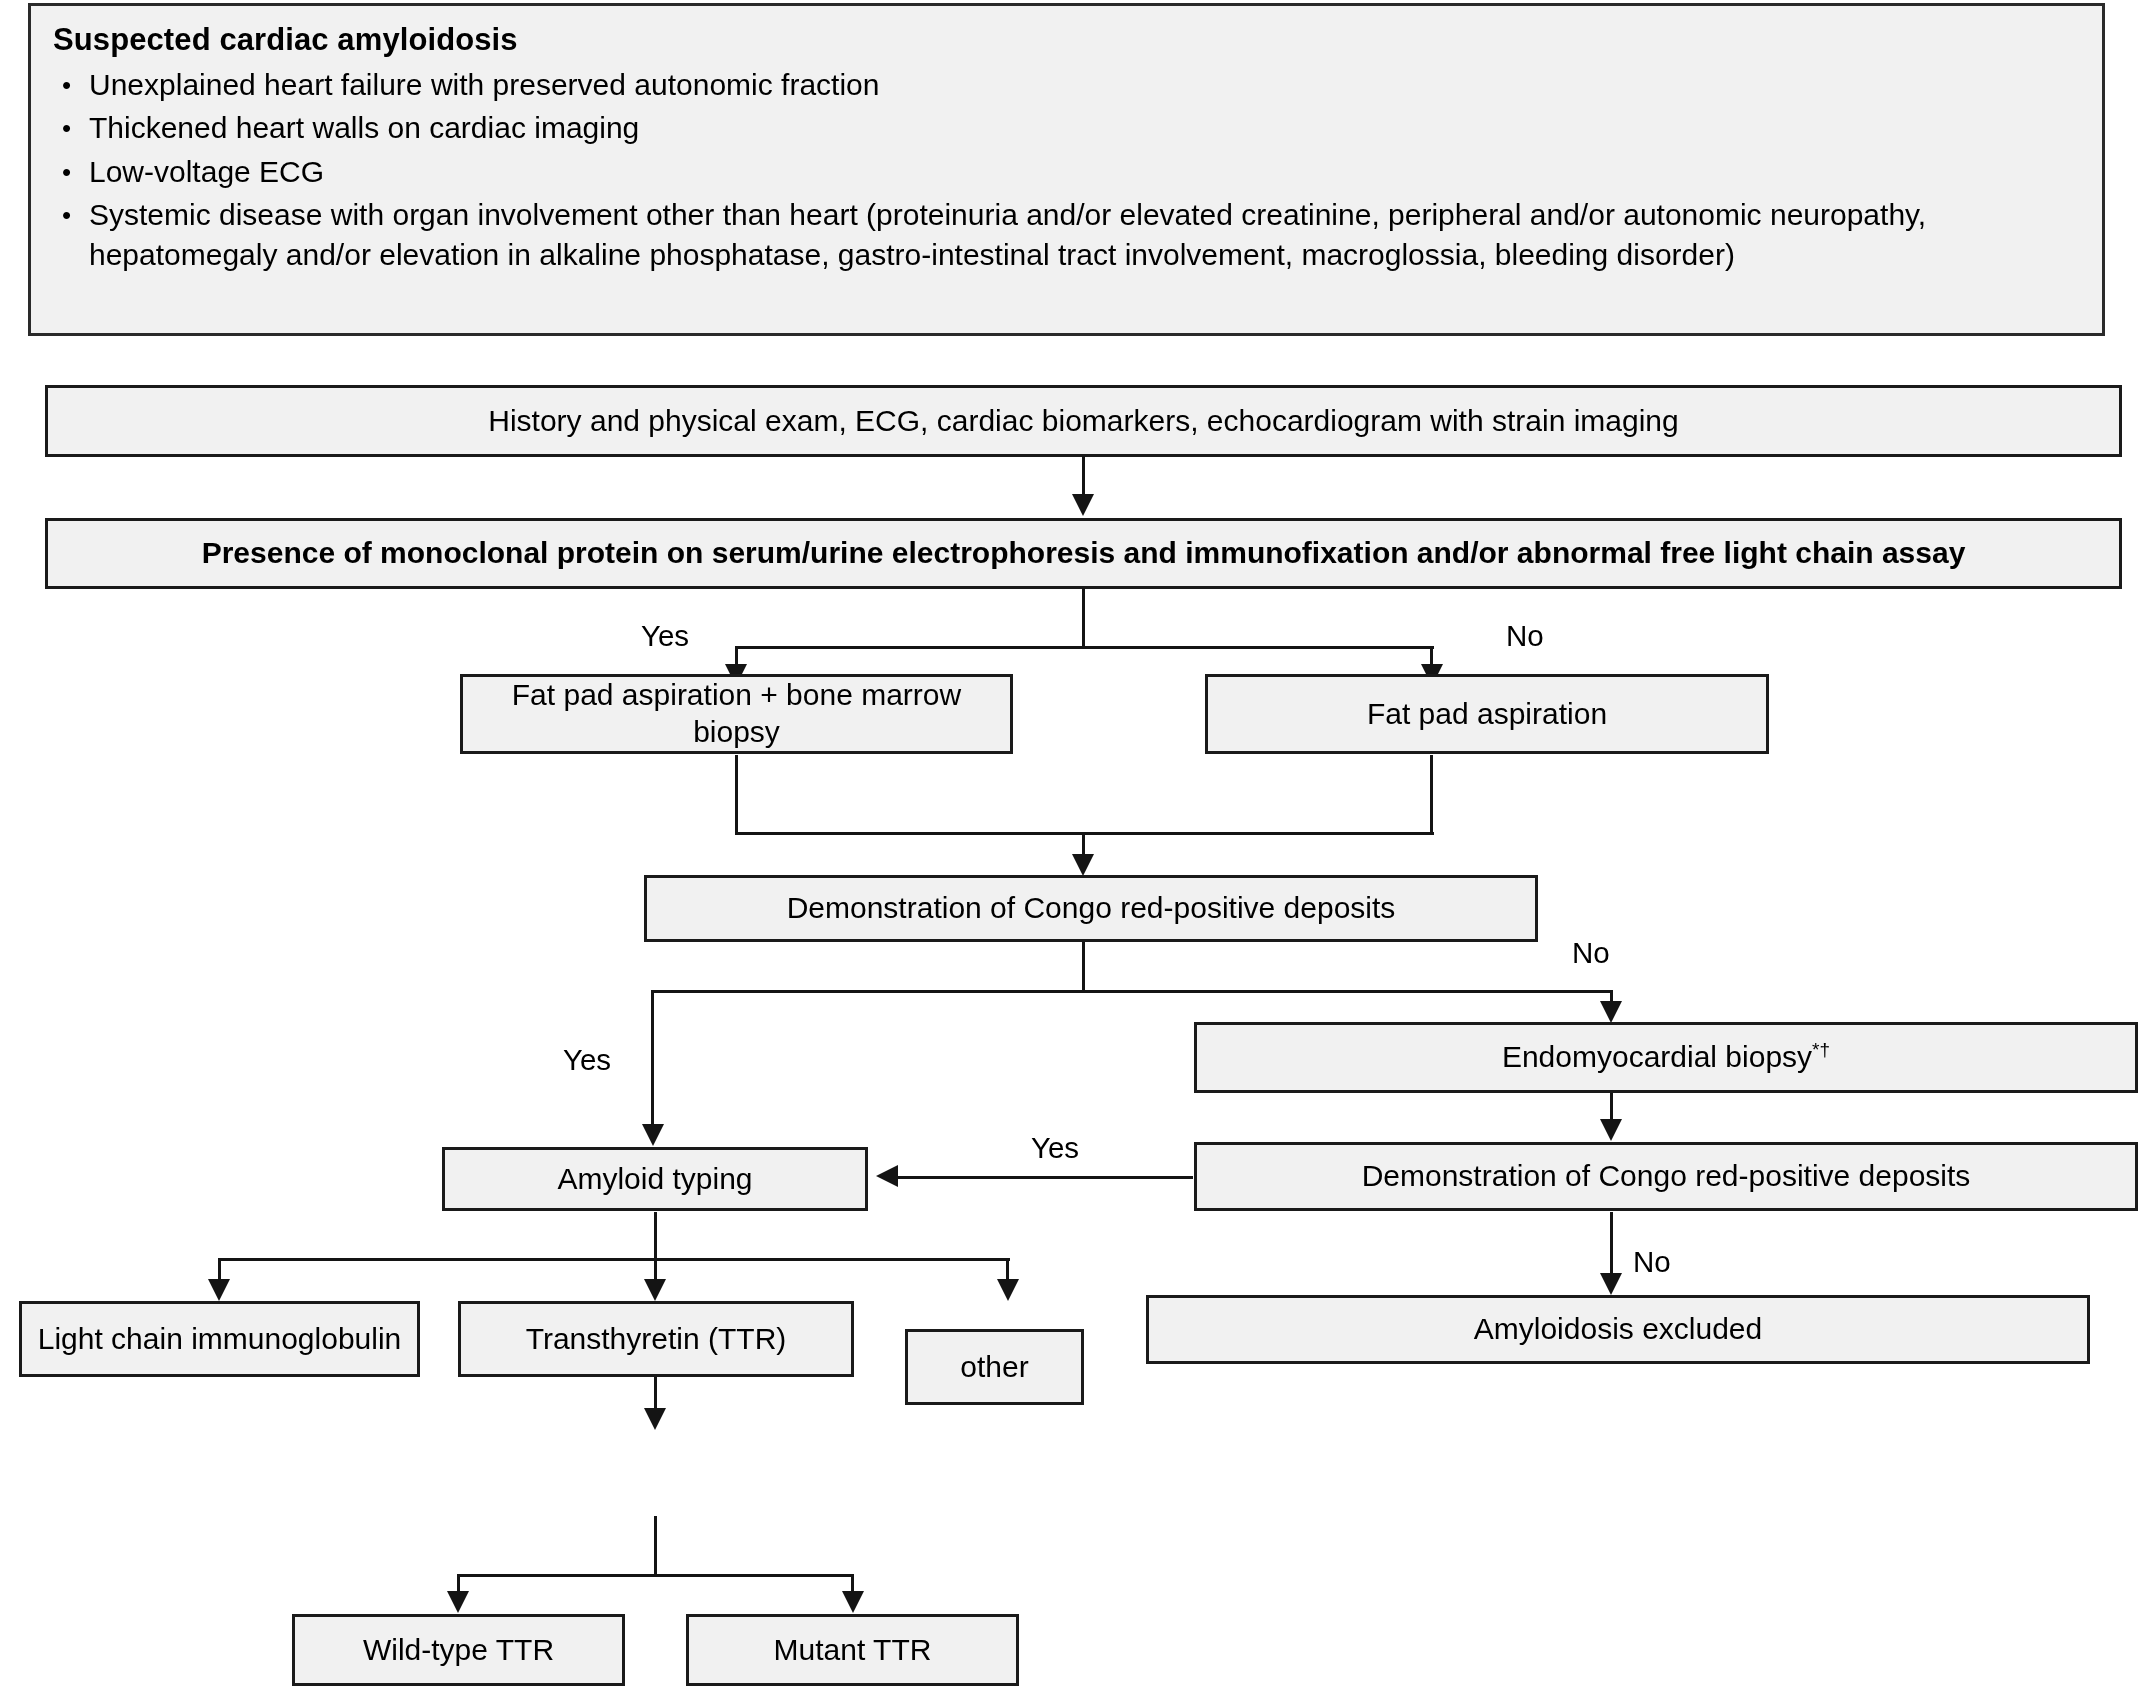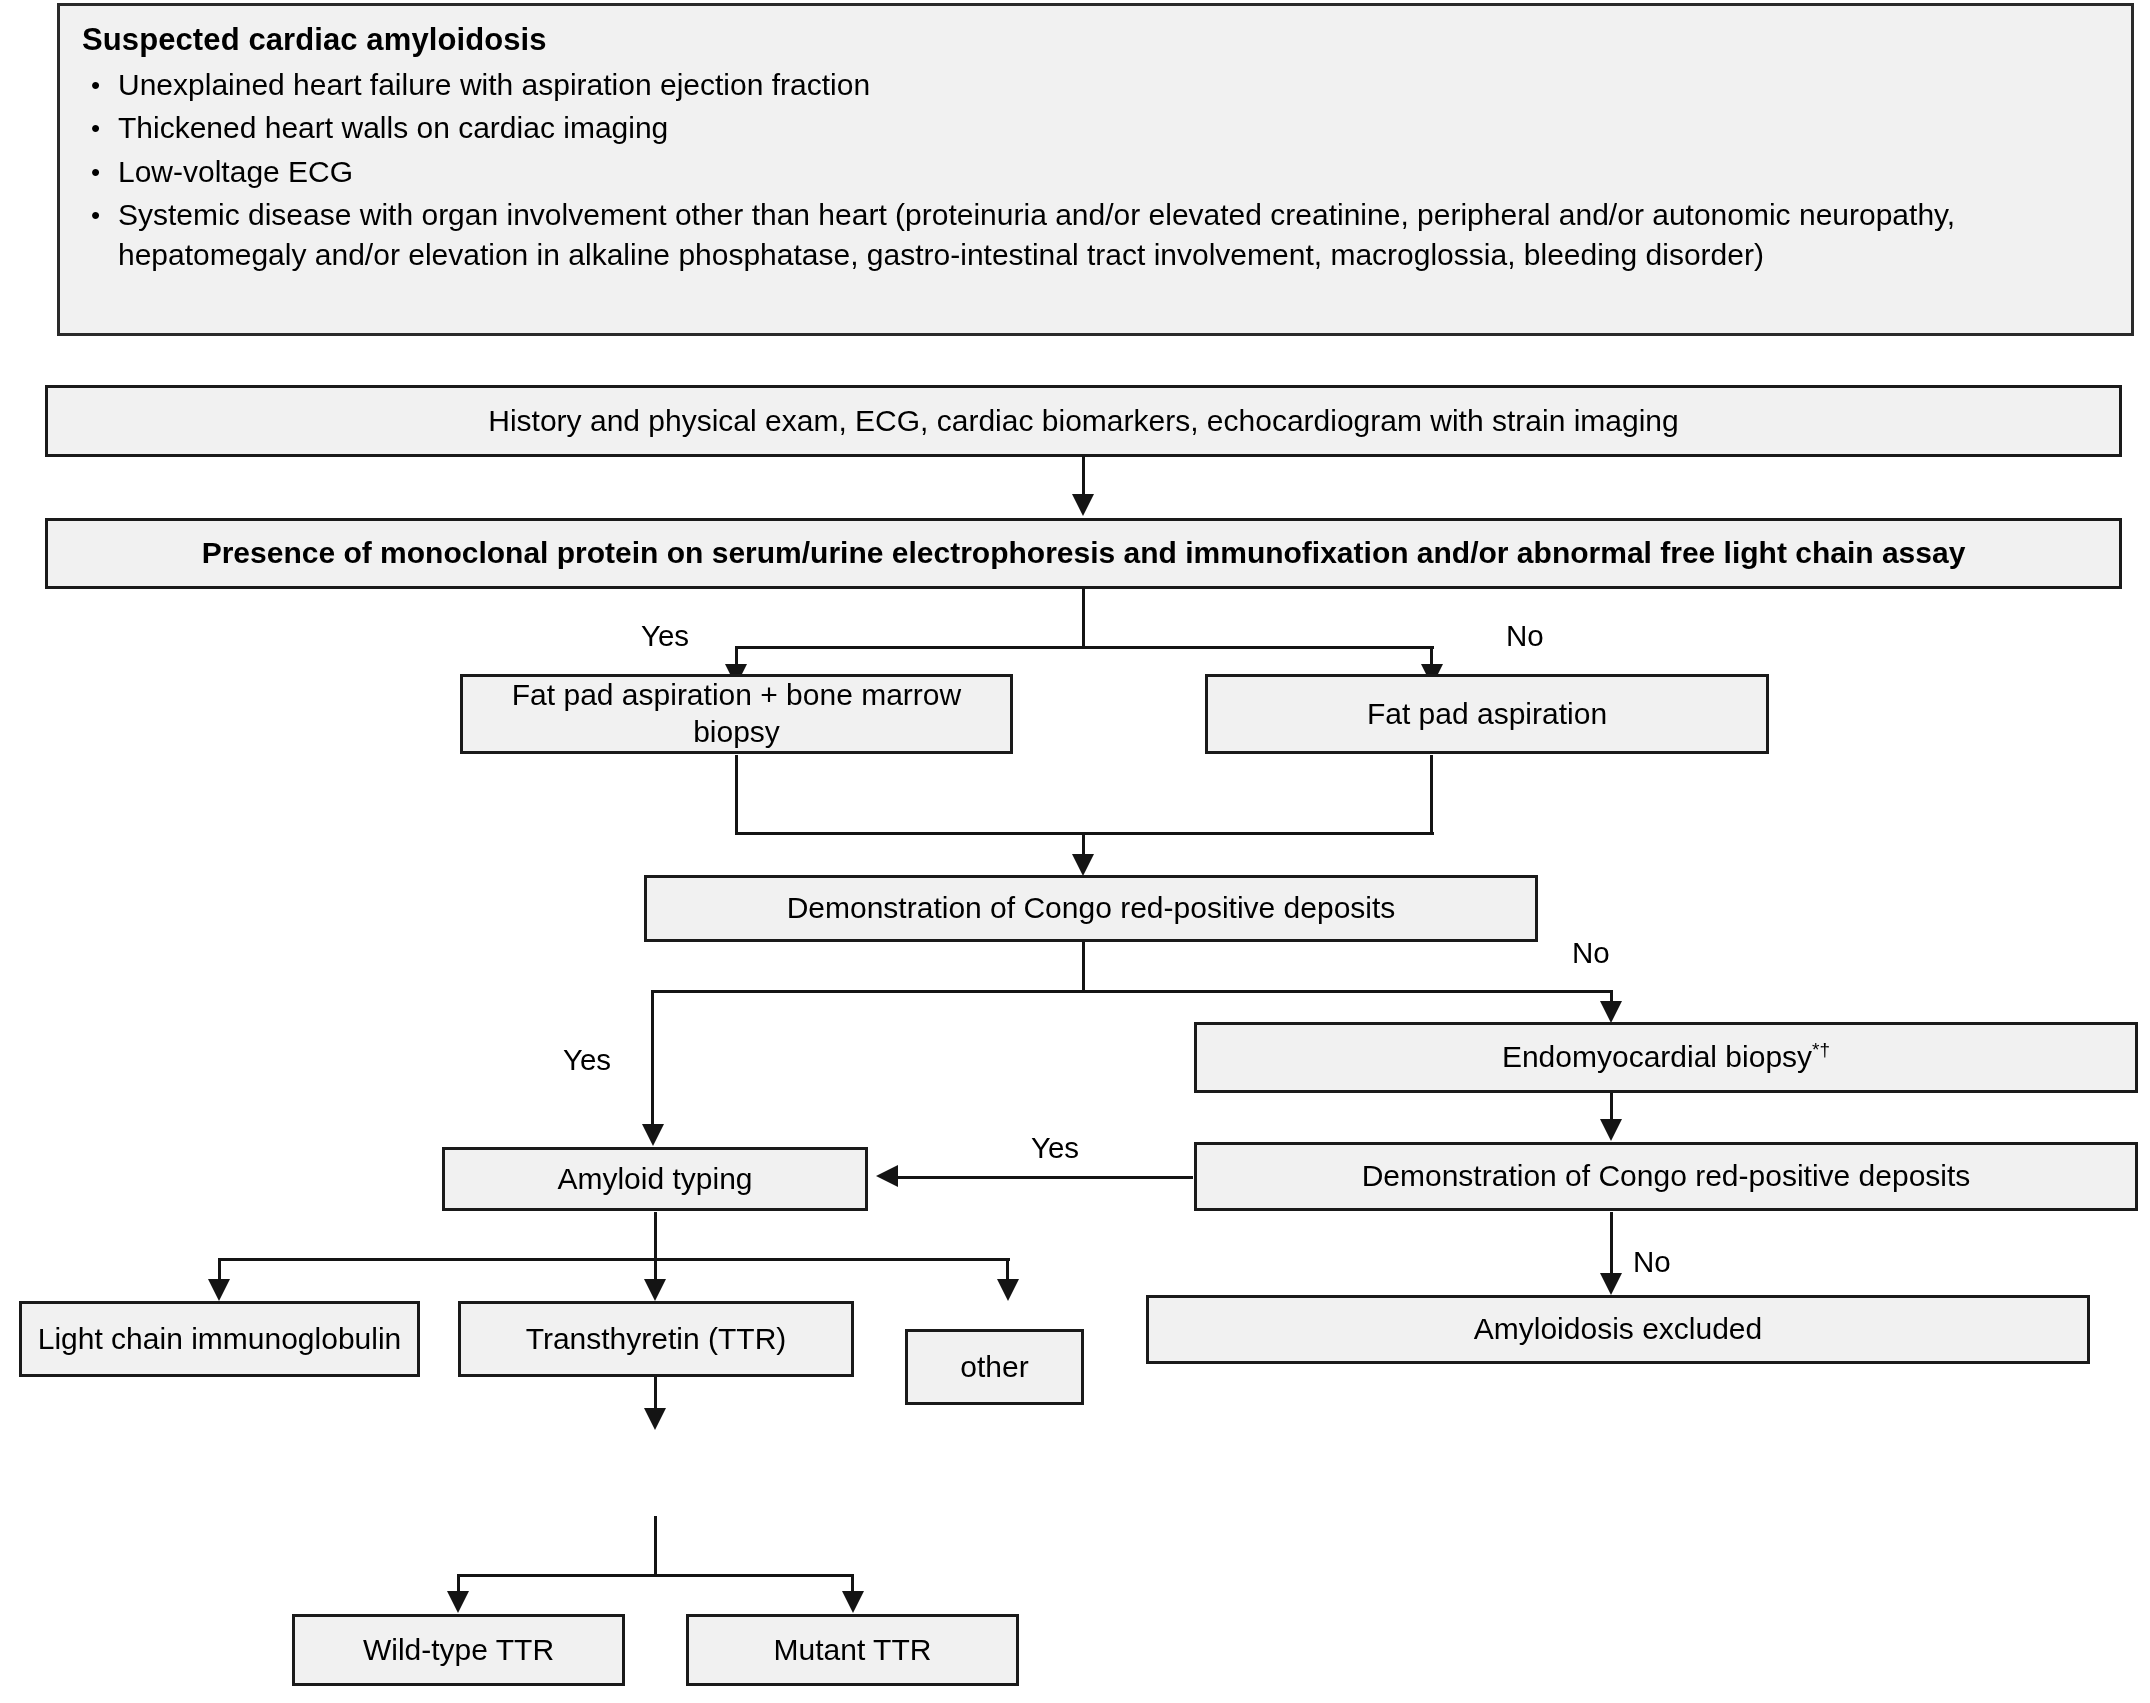--- a/index.html
+++ b/index.html
@@ -91,26 +91,26 @@
     color:#000;
     white-space:nowrap;
   }
   .sup{font-size:19px;vertical-align:super;line-height:0;}
 </style>
 </head>
 <body>
 
 <div id="canvas">
 
-  <div class="panel" style="left:57px;top:2.6px;width:2077px;height:333px;">
+  <div class="panel" style="left:28px;top:2.6px;width:2077px;height:333px;">
     <h1>Suspected cardiac amyloidosis</h1>
     <ul>
       <li>
         <span class="bul">•</span>
-        <span>Unexplained heart failure with aspiration ejection fraction</span>
+        <span>Unexplained heart failure with preserved autonomic fraction</span>
       </li>
       <li>
         <span class="bul">•</span>
         <span>Thickened heart walls on cardiac imaging</span>
       </li>
       <li>
         <span class="bul">•</span>
         <span>Low-voltage ECG</span>
       </li>
       <li>

